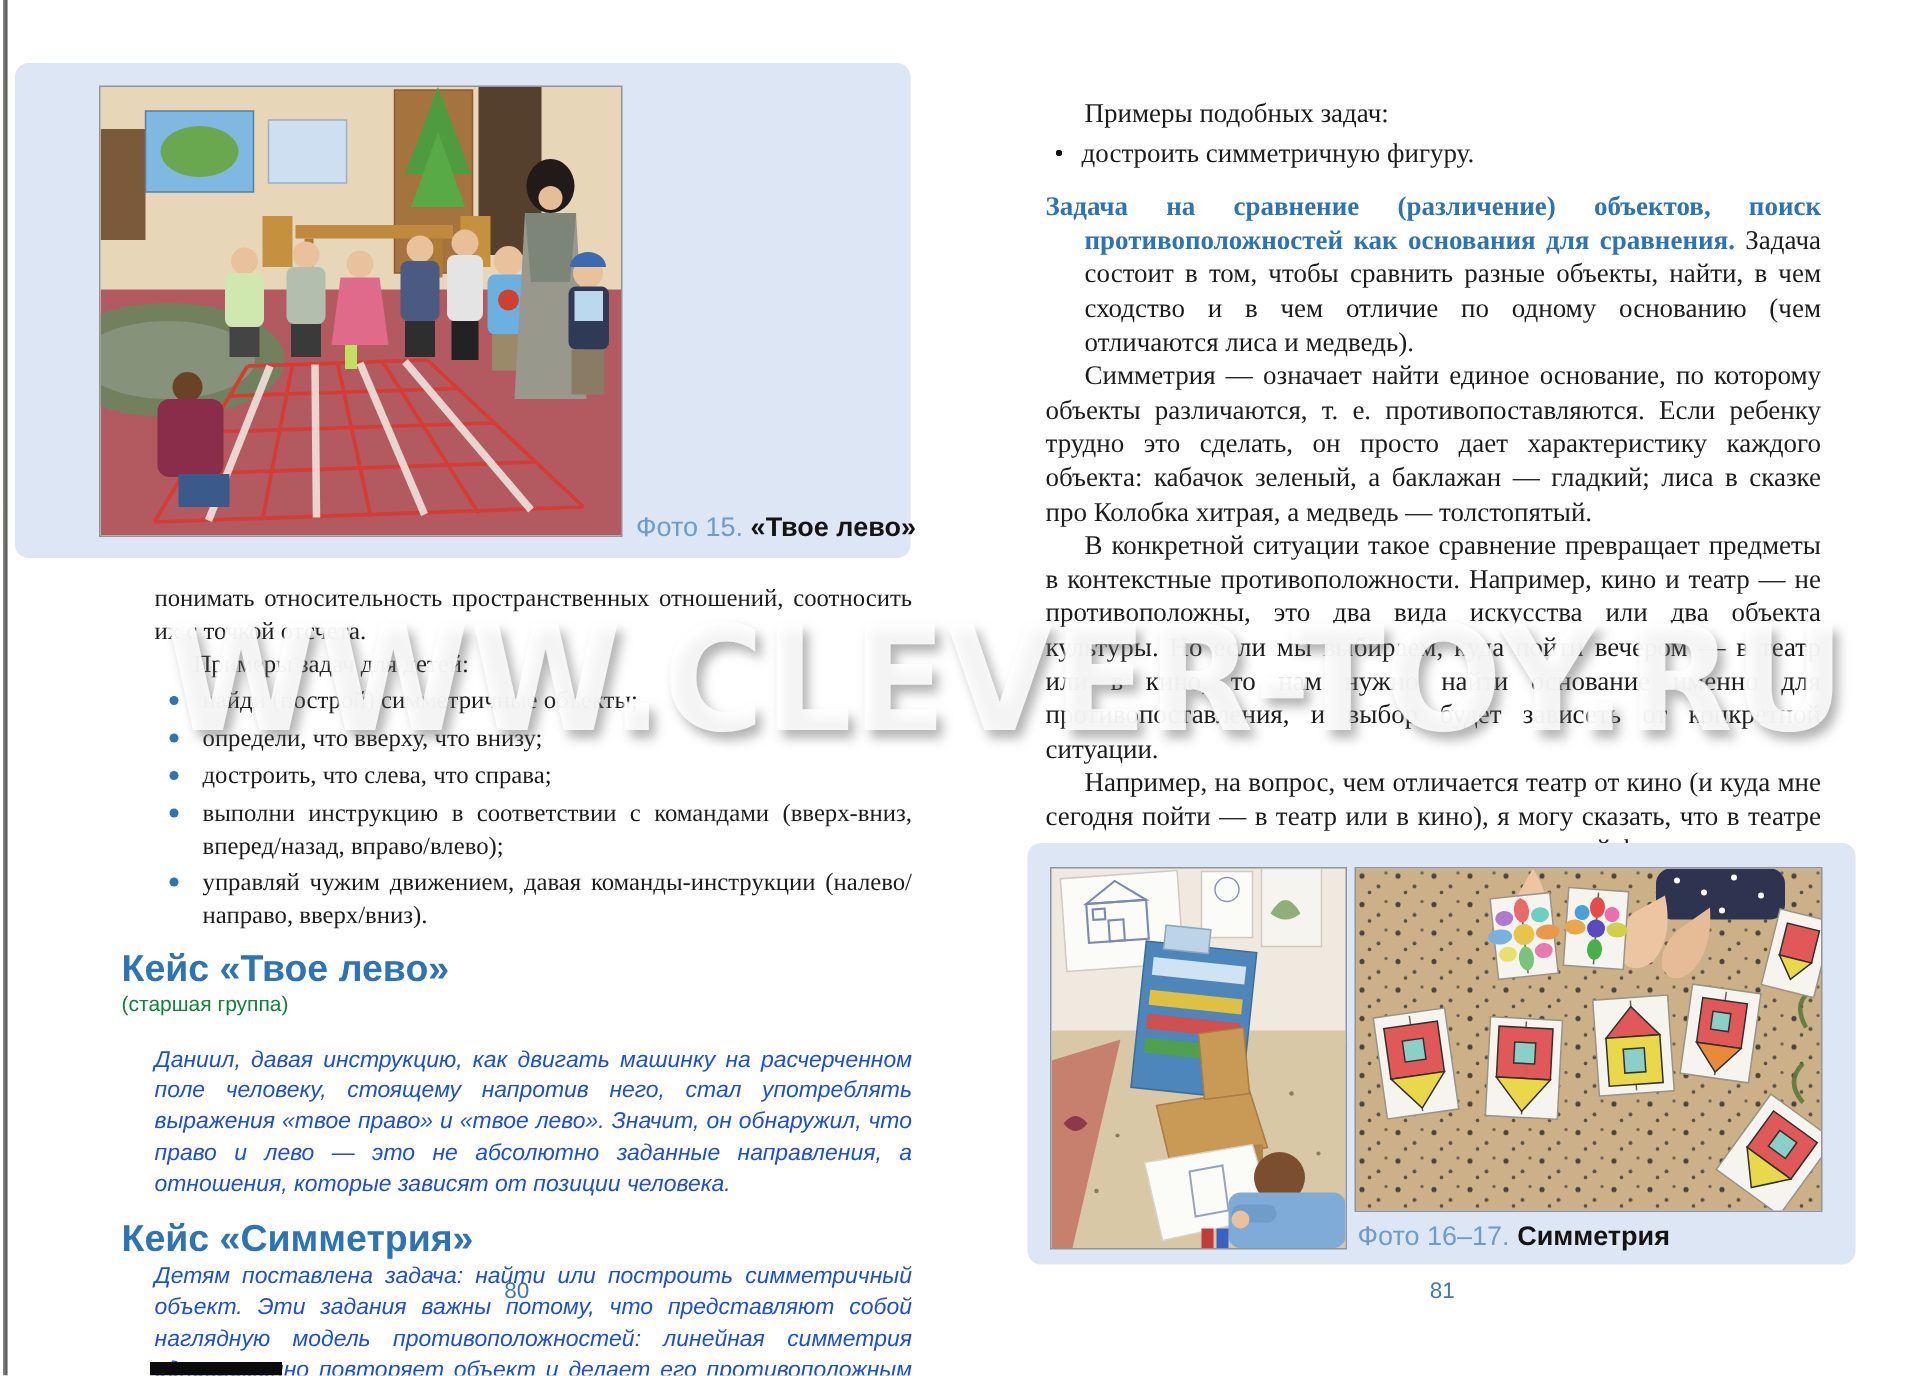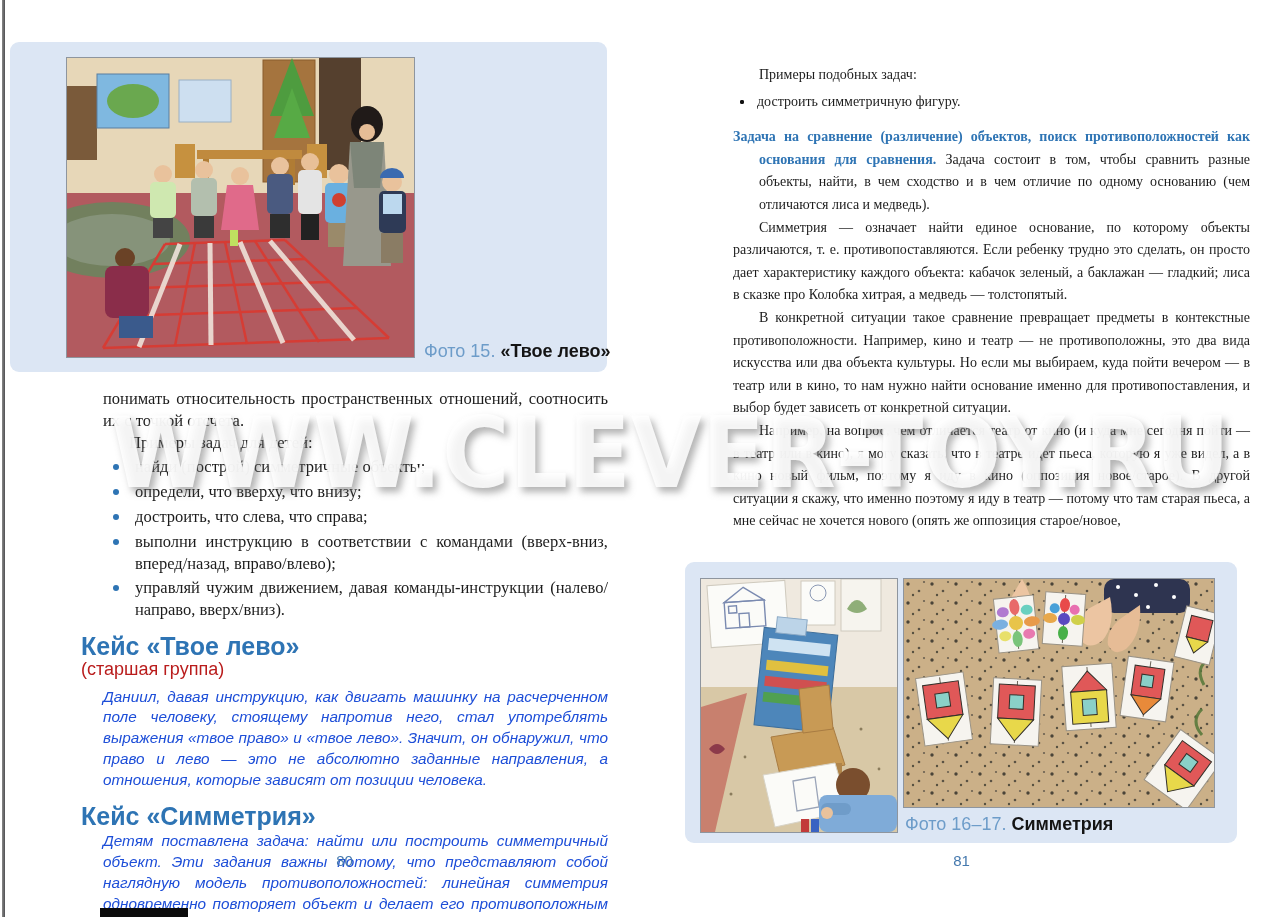--- a/index.html
+++ b/index.html
@@ -24,31 +24,31 @@
   .photo svg{display:block;}
 
   .caption{position:absolute;font-family:"Liberation Sans",sans-serif;font-size:18px;color:#6d9cc9;white-space:nowrap;}
   .caption b{color:#141414;}
   #cap15{left:424px;top:341px;}
   #cap1617{left:905px;top:814px;}
 
   
   .col{position:absolute;text-align:justify;}
   #leftcol{left:81px;top:388px;width:527px;font-size:16.5px;line-height:21.8px;}
-  #rightcol{left:733px;top:64px;width:517px;font-size:14px;line-height:22.6px;}
+  #rightcol{left:697px;top:64px;width:517px;font-size:18px;line-height:22.6px;}
 
   #leftcol p.body{margin:0 0 0 22px;}
   #leftcol p.intro{margin:0 0 2px 22px;text-indent:26px;}
   ul.blist{list-style:none;margin:0 0 0 22px;padding:0;}
   ul.blist li{position:relative;padding-left:32px;margin-top:3px;}
   ul.blist .dot{position:absolute;left:10px;top:8px;width:6px;height:6px;border-radius:50%;background:#2e74b4;}
 
   .case-title{font-family:"Liberation Sans",sans-serif;font-weight:bold;font-size:25px;
     color:#2e74b4;margin:15px 0 0 0;text-align:left;}
-  .case-sub{font-family:"Liberation Sans",sans-serif;font-size:18px;color:#b91c1c;margin:1px 0 6px 0;text-align:left;}
+  .case-sub{font-family:"Liberation Sans",sans-serif;font-size:14px;color:#15803d;margin:1px 0 16px 0;text-align:left;}
   .case-body{font-family:"Liberation Sans",sans-serif;font-size:15.3px;line-height:20.8px;
     color:#1d4ed8;margin:4px 0 0 22px;font-style:italic;}
 
   #rightcol p.intro{margin:0;text-indent:26px;}
   ul.blist2{list-style:none;margin:4px 0 0 0;padding:0;}
   ul.blist2 li{position:relative;padding-left:24px;margin-top:4px;text-align:justify;}
   ul.blist2 .dot{position:absolute;left:7px;top:9px;width:4px;height:4px;border-radius:50%;background:#111;}
   p.compare{margin:13px 0 0 0;padding-left:26px;text-indent:-26px;}
   p.compare .runin{font-weight:bold;color:#2e74b4;}
   #rightcol p.para{margin:0;text-indent:26px;}

